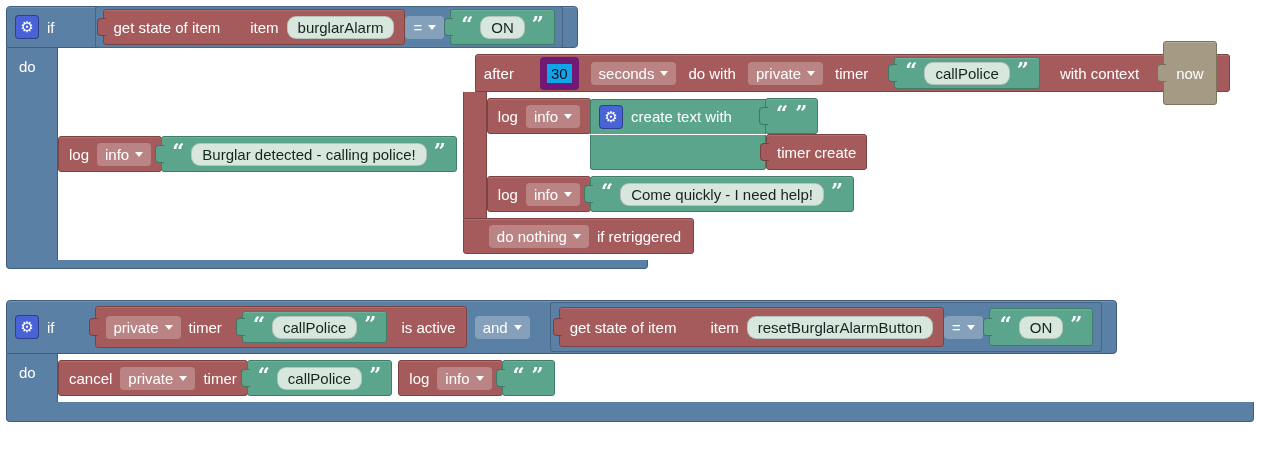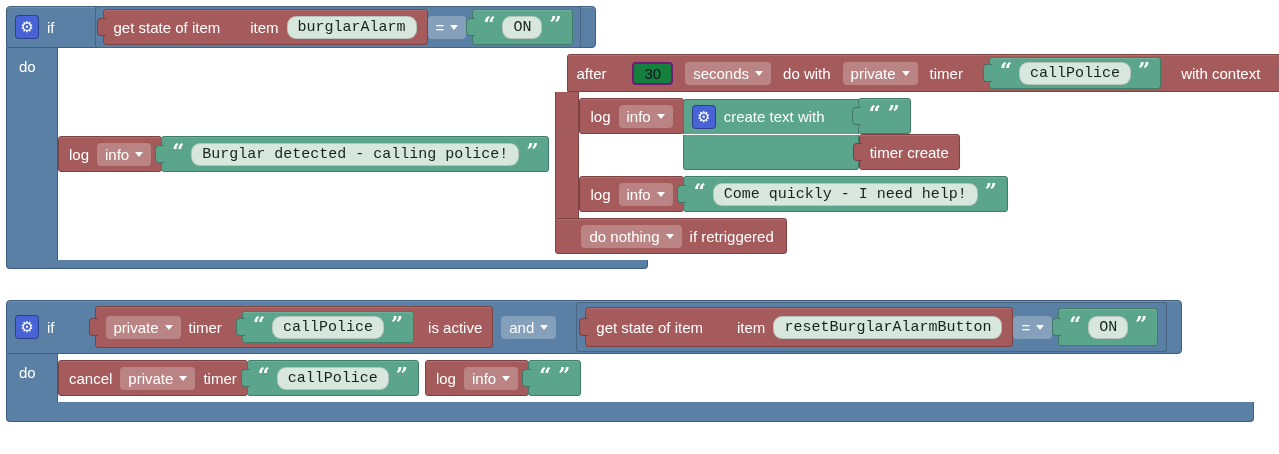--- a/index.html
+++ b/index.html
@@ -20,25 +20,25 @@
     border:1px solid rgba(0,0,0,.35);color:#fff;font-size:15px;line-height:20px;
     display:inline-flex;align-items:center;justify-content:center;flex:none;
   }
   .dd{
     display:inline-flex;align-items:center;gap:6px;background:rgba(255,255,255,.25);
     border-radius:4px;padding:3px 8px;color:#fff;white-space:nowrap;flex:none;
   }
   .caret{width:0;height:0;border-left:4px solid transparent;border-right:4px solid transparent;border-top:5px solid #fff;}
   .field{
     background:var(--field);border:1px solid rgba(0,0,0,.15);border-radius:9px;
-    padding:2px 10px;color:#15241d;white-space:nowrap;flex:none;font-family:Liberation Mono, monospace;
+    padding:2px 10px;color:#15241d;white-space:nowrap;flex:none;
   }
   .numfield{
-    background:#15803d;border:2px solid #701a75;border-radius:4px;
-    padding:1px 10px;color:#101020;white-space:nowrap;flex:none;
+    background:#0ea5e9;border:7px solid #701a75;border-radius:4px;
+    padding:1px 4px;color:#101020;white-space:nowrap;flex:none;
   }
   .q{
     font-family:"DejaVu Serif",serif;font-weight:bold;color:#fff;
     font-size:21px;line-height:16px;transform:translateY(-3px);flex:none;
   }
   .vblock{position:relative;}
   .vtab{
     position:absolute;left:-7px;top:50%;transform:translateY(-50%);
     width:8px;height:16px;background:inherit;border:1px solid rgba(0,0,0,.28);
     border-right:none;border-radius:4px 0 0 4px;

